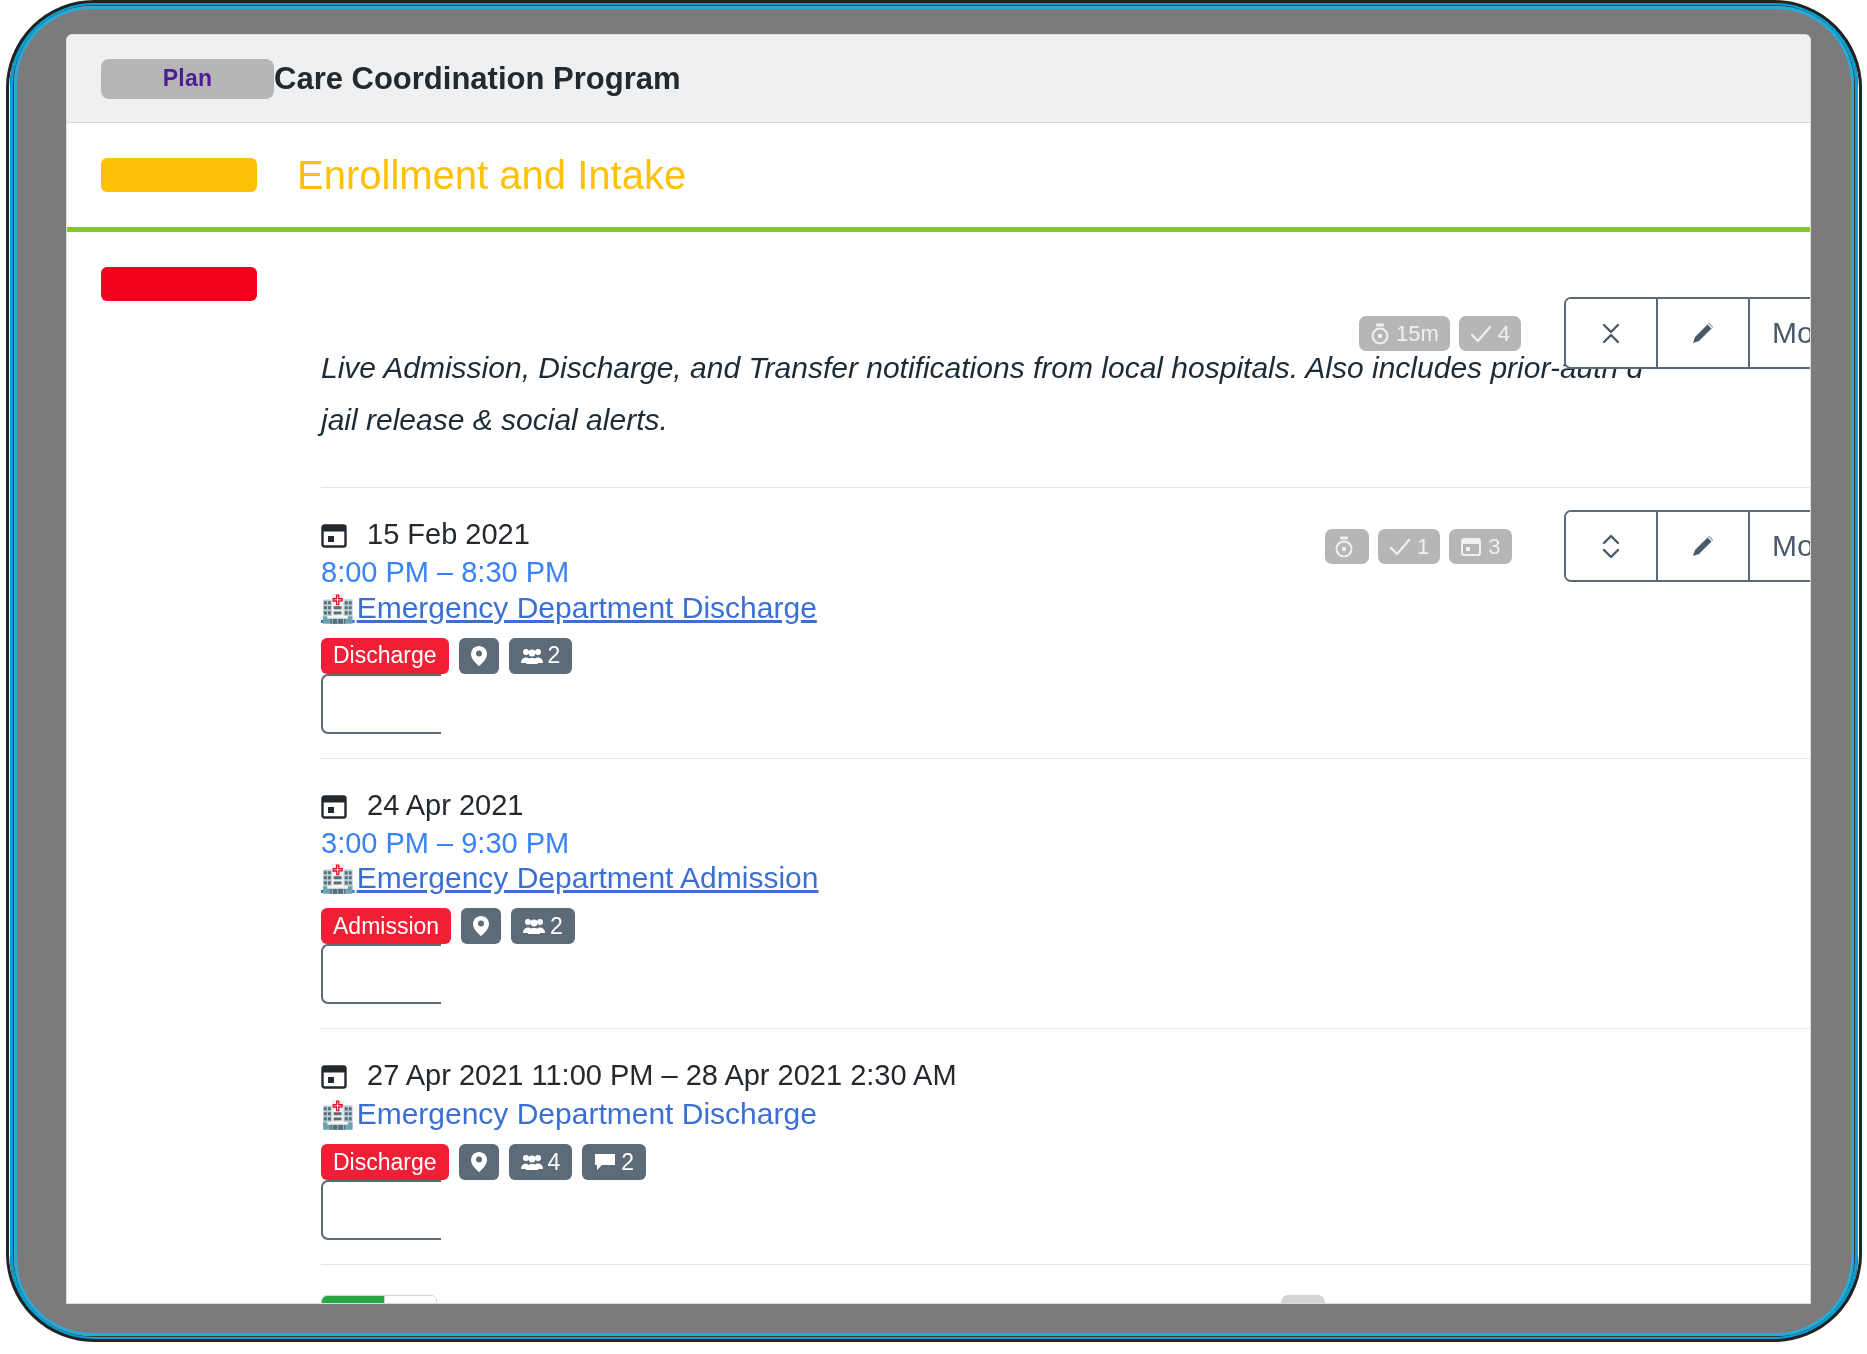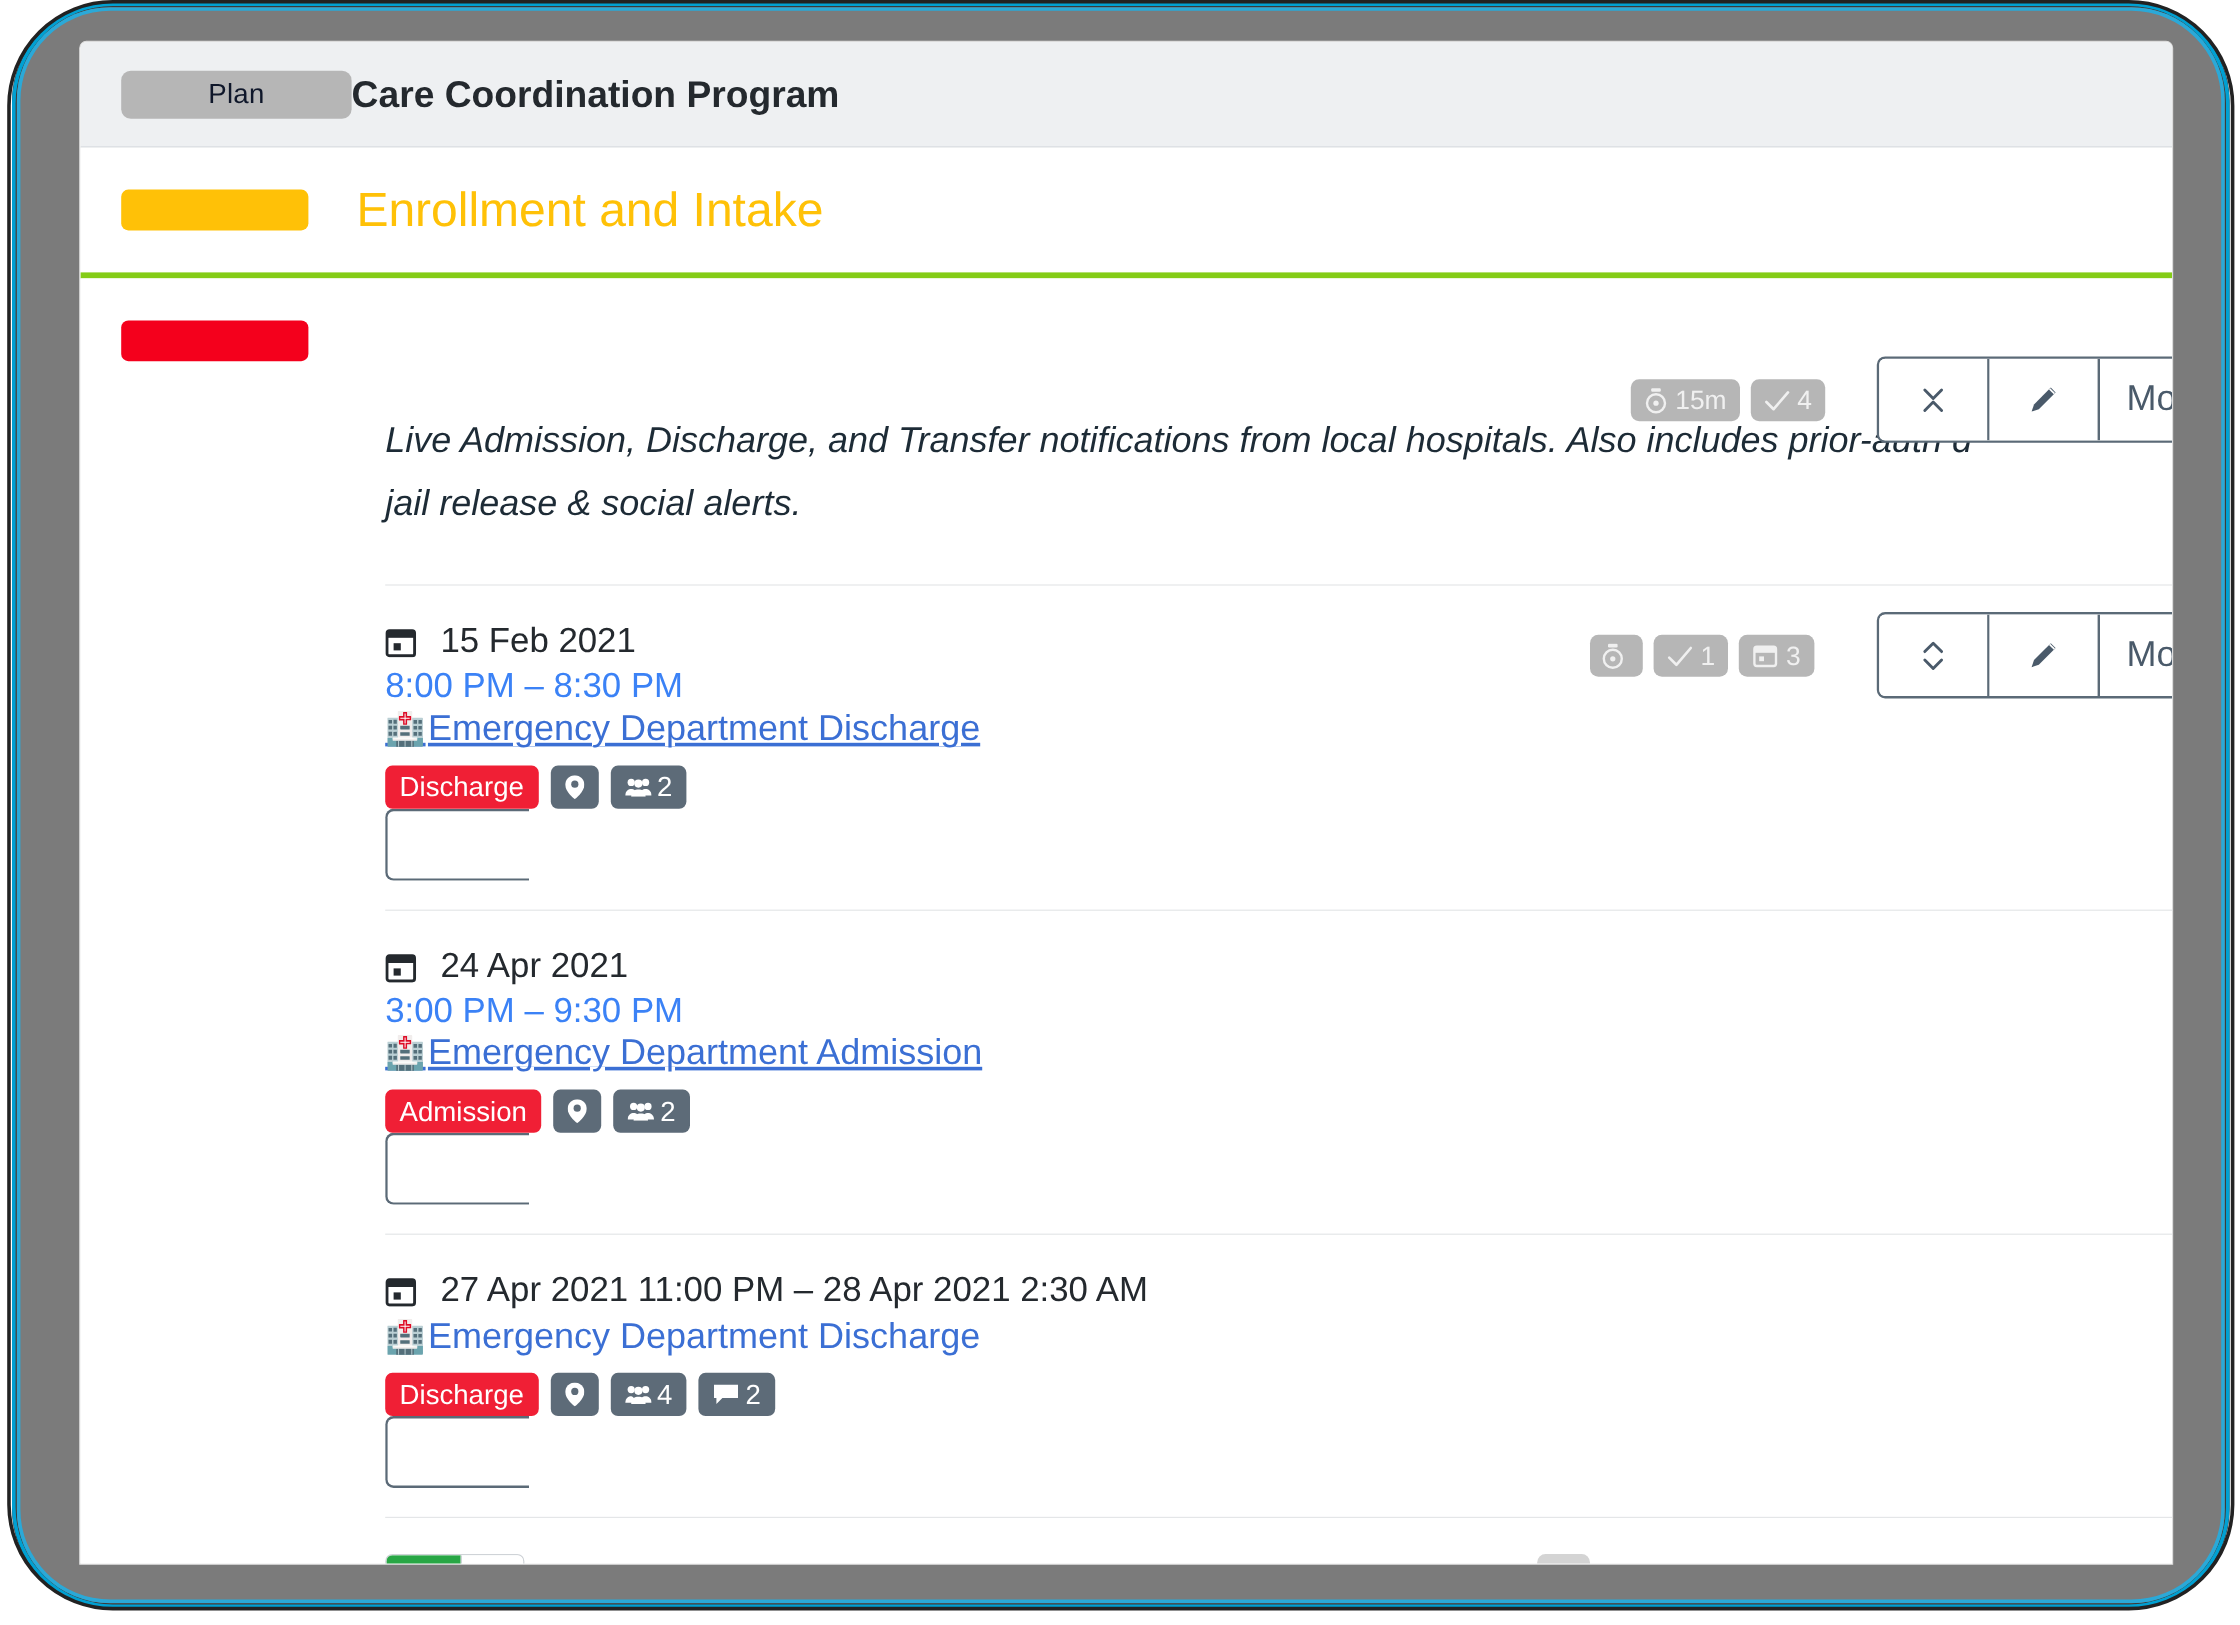--- a/index.html
+++ b/index.html
@@ -54,27 +54,28 @@
   
   .plan-header {
     display: flex;
     align-items: center;
     height: 88px;
     background: #eef0f2;
     border-bottom: 1px solid #d5d8dc;
     padding: 0 0 0 34px;
   }
   .plan-chip {
-    width: 192px; height: 40px;
+    width: 173px; height: 40px;
     background: #b6b6b6;
     border-radius: 8px;
-    color: #0f172a;
+    color: #4c1d95;
     font-size: 23px;
     display: flex; align-items: center; justify-content: center;
     letter-spacing: .2px;
+    font-weight: bold;
   }
   .plan-title {
     font-size: 31px;
     font-weight: bold;
     color: #24292e;
   }
 
   
   .section {
     border-bottom: 5px solid #84cc16;

